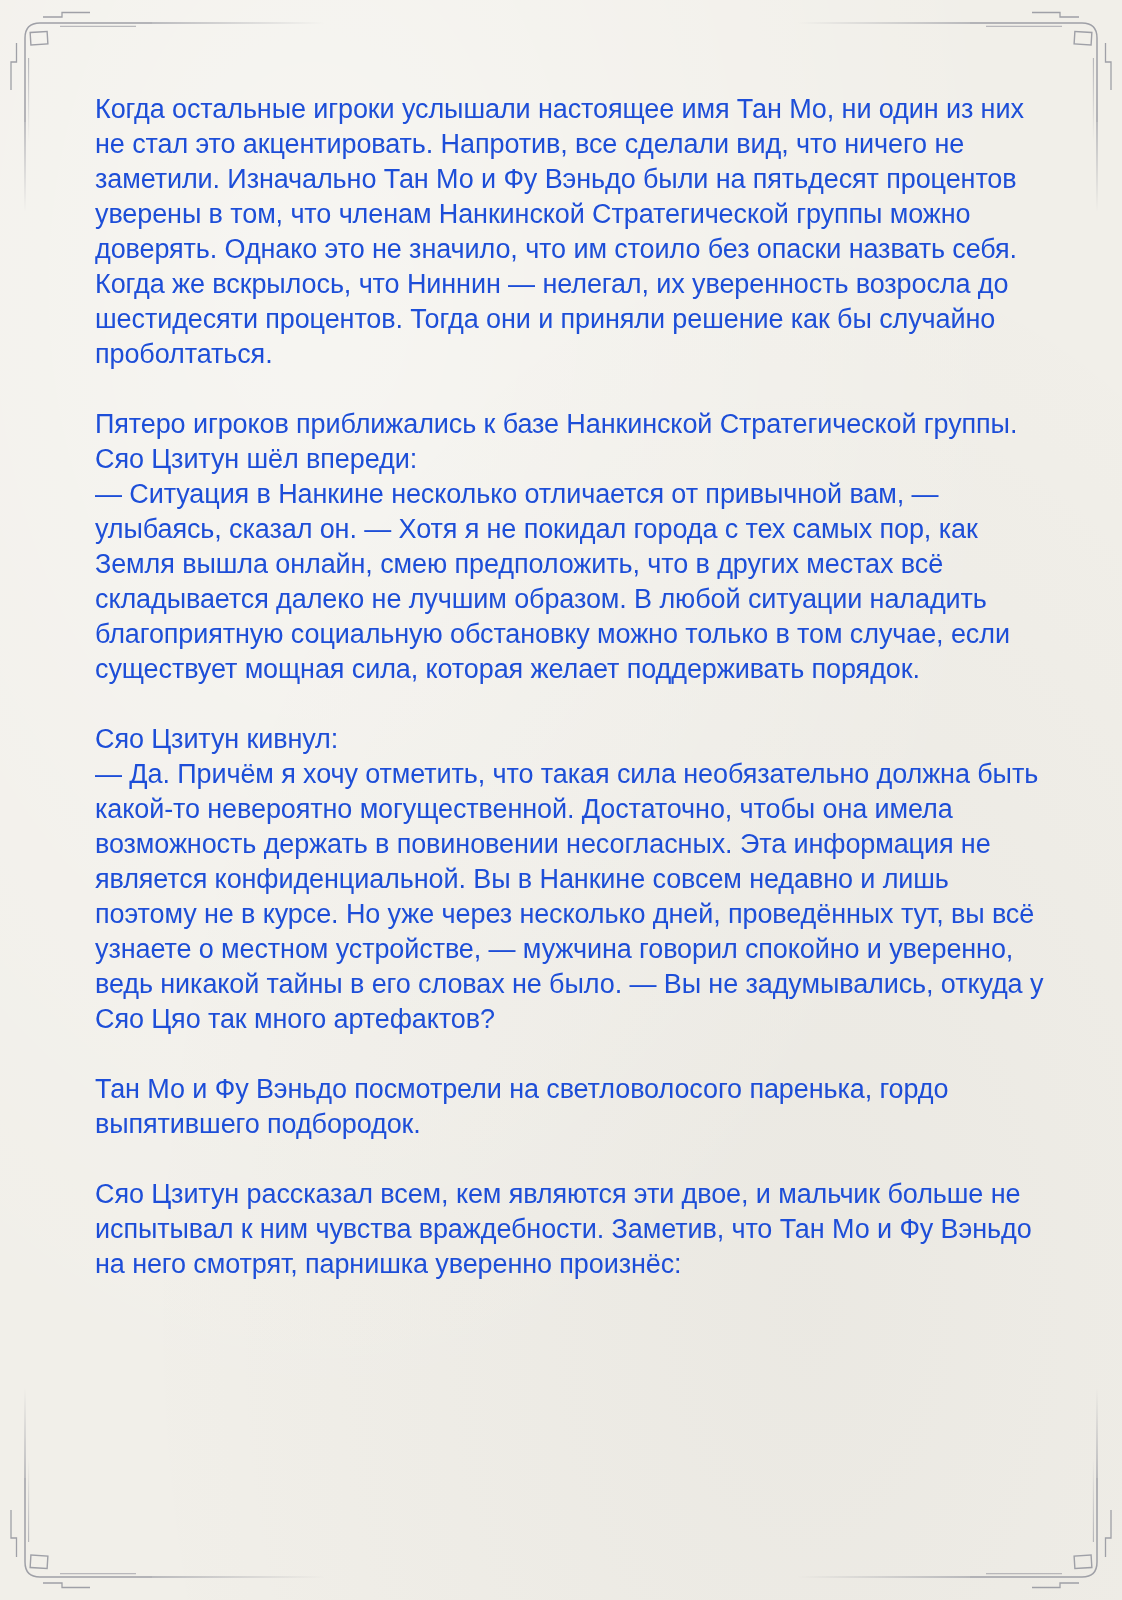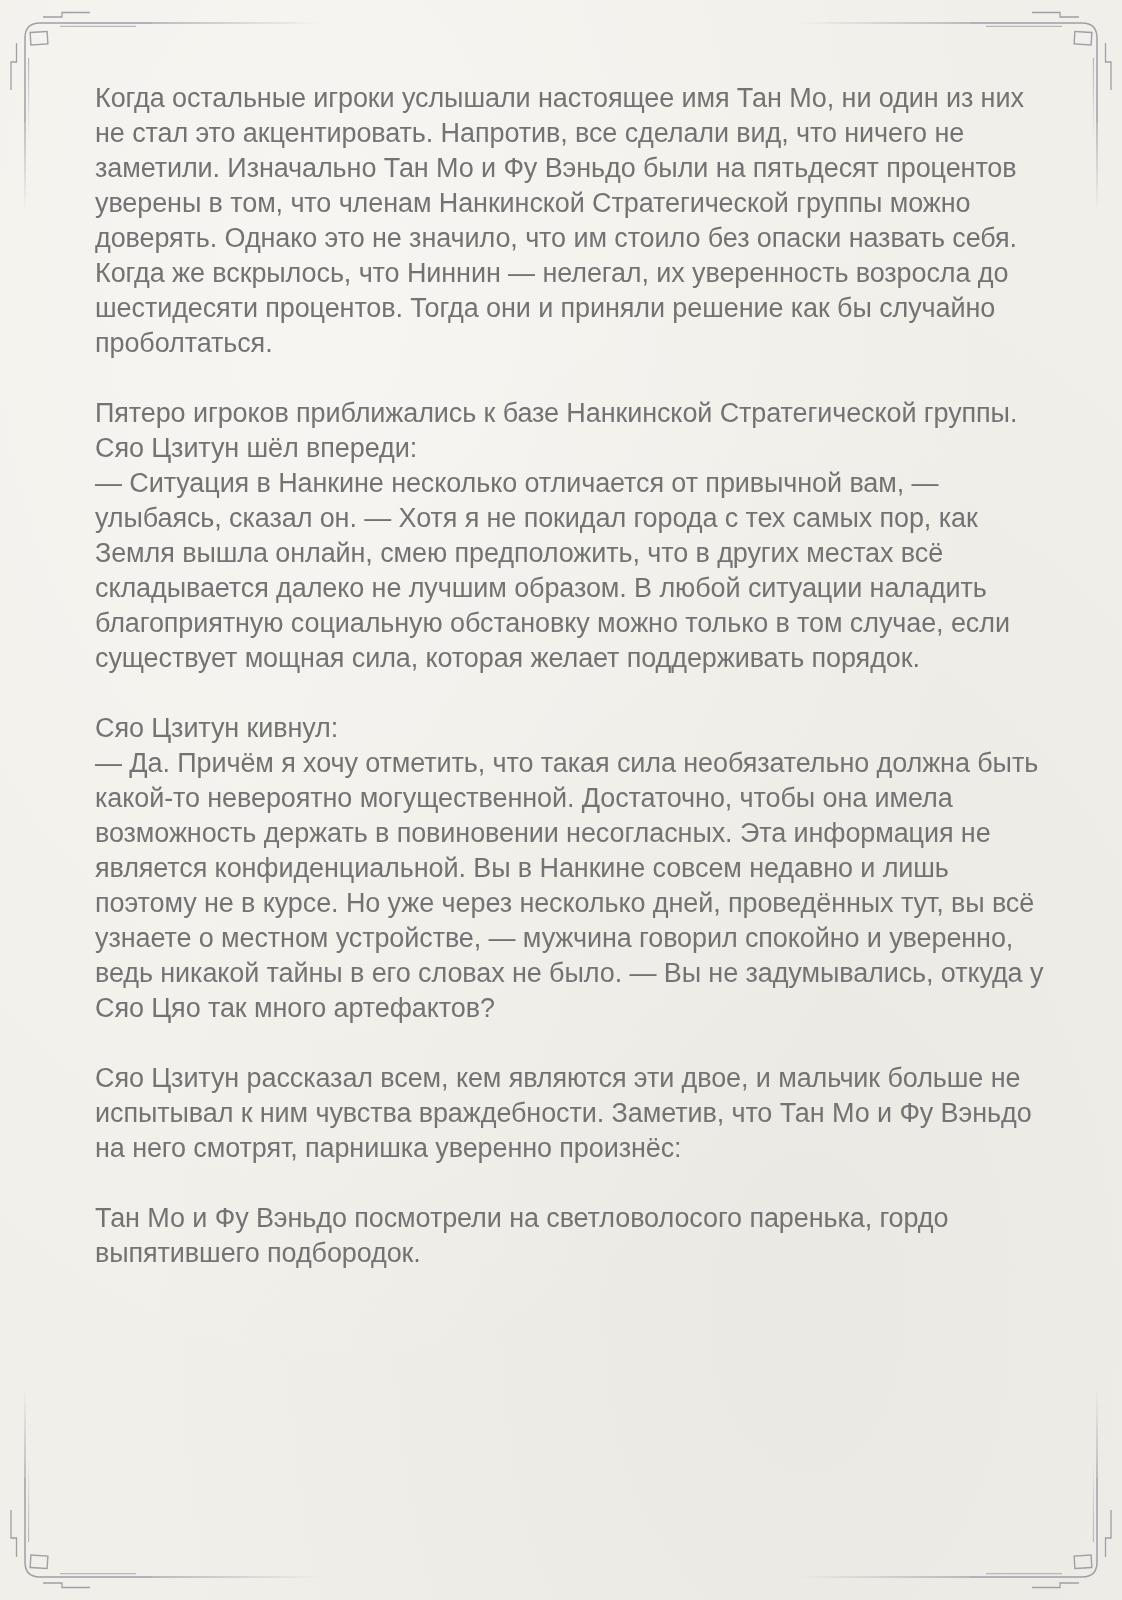--- a/index.html
+++ b/index.html
@@ -21,23 +21,23 @@
   .frame {
     position: absolute;
     left: 0;
     top: 0;
     pointer-events: none;
   }
 
   .text-block {
     position: absolute;
     left: 95px;
-    top: 81px;
+    top: 92px;
     width: 950px;
-    color: #737373;
+    color: #1d4ed8;
     font-size: 27px;
     line-height: 35px;
     letter-spacing: -0.1px;
   }
   .text-block p {
     margin: 0 0 35px 0;
     white-space: pre-line; 
   }
   .text-block p:last-child {
     margin-bottom: 0;
@@ -85,15 +85,15 @@
   <use href="#corner" transform="translate(1122,1600) scale(-1,-1)"></use>
 </svg>
 
 <main class="text-block">
   <p>Когда остальные игроки услышали настоящее имя Тан Мо, ни один из них не стал это акцентировать. Напротив, все сделали вид, что ничего не заметили. Изначально Тан Мо и Фу Вэньдо были на пятьдесят процентов уверены в том, что членам Нанкинской Стратегической группы можно доверять. Однако это не значило, что им стоило без опаски назвать себя. Когда же вскрылось, что Ниннин — нелегал, их уверенность возросла до шестидесяти процентов. Тогда они и приняли решение как бы случайно проболтаться.</p>
   <p>Пятеро игроков приближались к базе Нанкинской Стратегической группы.
 Сяо Цзитун шёл впереди:
 — Ситуация в Нанкине несколько отличается от привычной вам, — улыбаясь, сказал он. — Хотя я не покидал города с тех самых пор, как Земля вышла онлайн, смею предположить, что в других местах всё складывается далеко не лучшим образом. В любой ситуации наладить благоприятную социальную обстановку можно только в том случае, если существует мощная сила, которая желает поддерживать порядок.</p>
   <p>Сяо Цзитун кивнул:
 — Да. Причём я хочу отметить, что такая сила необязательно должна быть какой-то невероятно могущественной. Достаточно, чтобы она имела возможность держать в повиновении несогласных. Эта информация не является конфиденциальной. Вы в Нанкине совсем недавно и лишь поэтому не в курсе. Но уже через несколько дней, проведённых тут, вы всё узнаете о местном устройстве, — мужчина говорил спокойно и уверенно, ведь никакой тайны в его словах не было. — Вы не задумывались, откуда у Сяо Цяо так много артефактов?</p>
+  <p>Тан Мо и Фу Вэньдо посмотрели на светловолосого паренька, гордо выпятившего подбородок.</p>
   <p>Сяо Цзитун рассказал всем, кем являются эти двое, и мальчик больше не испытывал к ним чувства враждебности. Заметив, что Тан Мо и Фу Вэньдо на него смотрят, парнишка уверенно произнёс:</p>
-  <p>Тан Мо и Фу Вэньдо посмотрели на светловолосого паренька, гордо выпятившего подбородок.</p>
 </main>
 
 </body></html>

